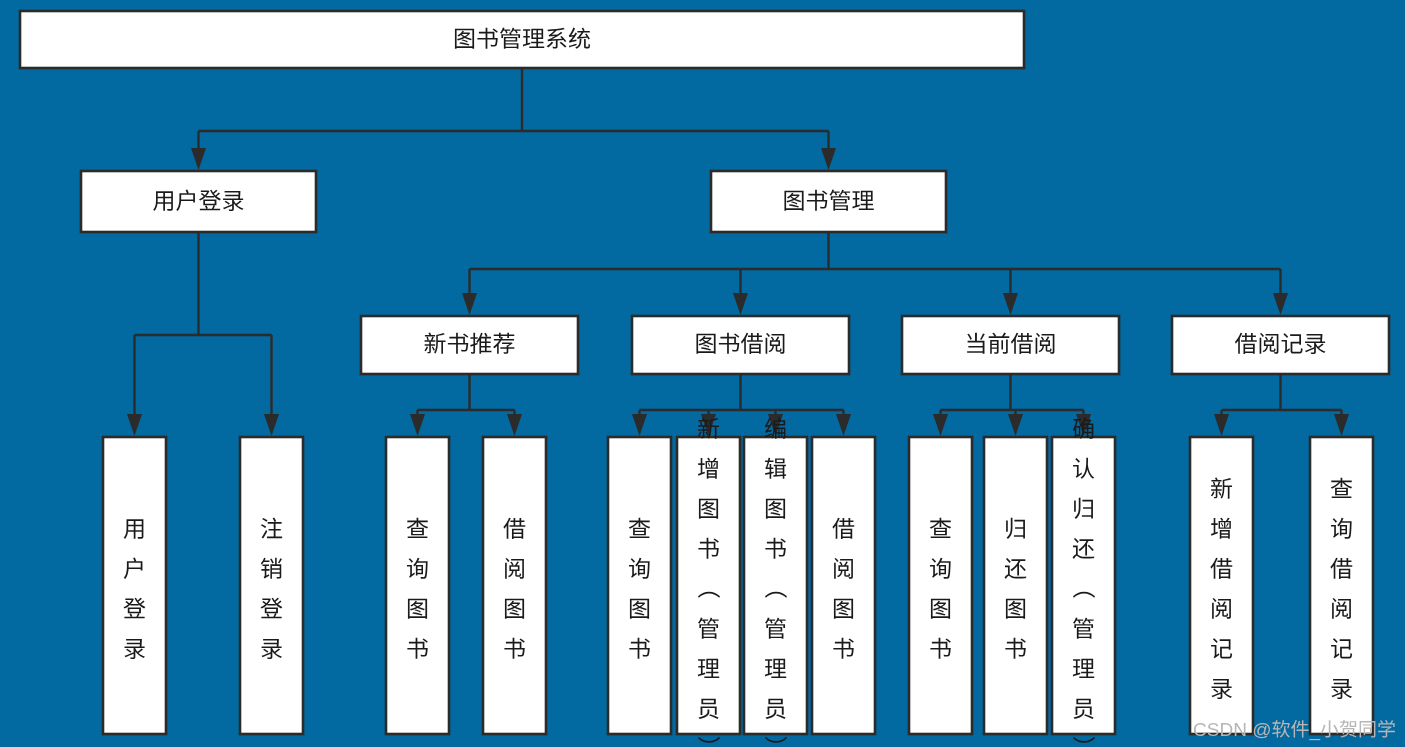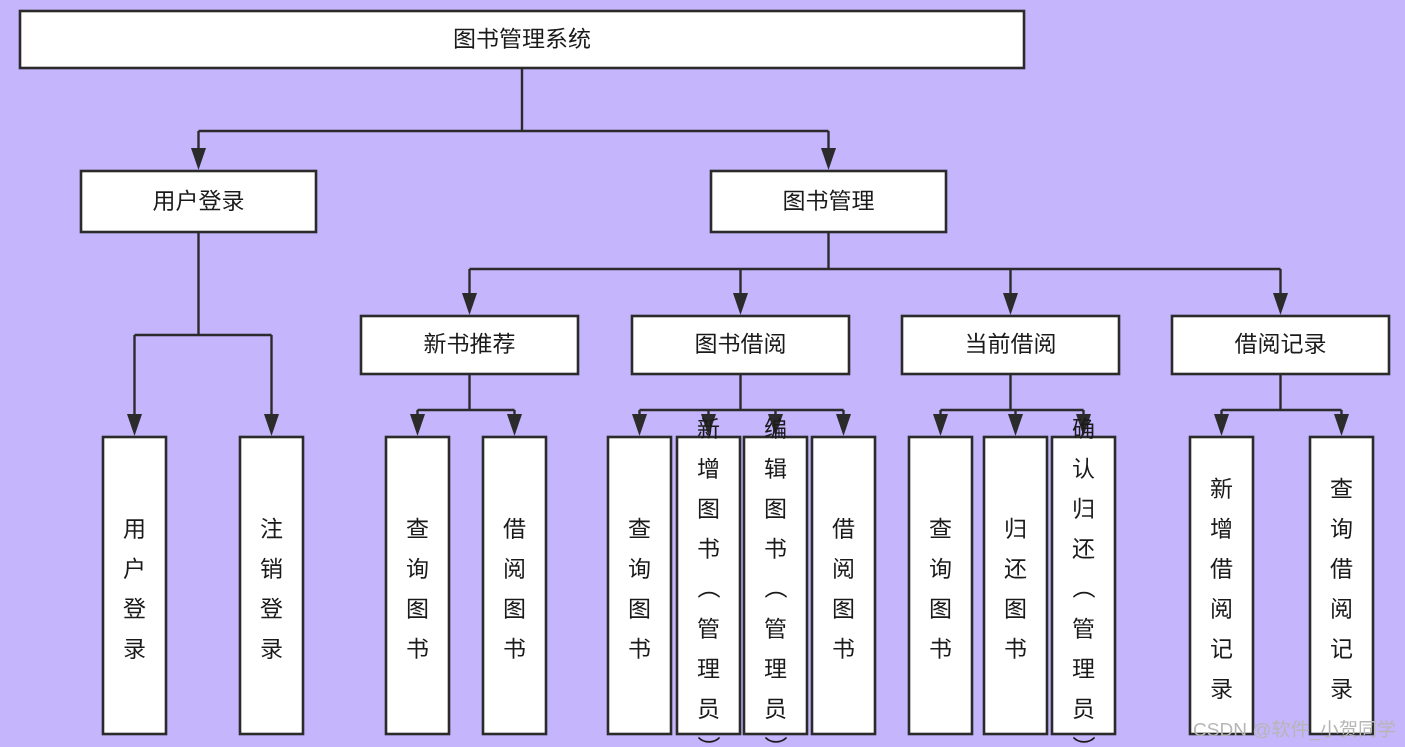--- a/index.html
+++ b/index.html
@@ -9,21 +9,21 @@
     background: #ffffff;
   }
   body {
     font-family: "Liberation Sans", "DejaVu Sans", sans-serif;
   }
   #diagram-root {
     position: relative;
     width: 1405px;
     height: 747px;
     overflow: hidden;
-    background: #c4b5fd;
+    background: #0369a1;
     text-decoration: underline;
   }
   svg#flowchart {
     display: block;
     width: 1405px;
     height: 747px;
   }
   .node-rect {
     fill: #ffffff;
     stroke: #2b2b2b;

